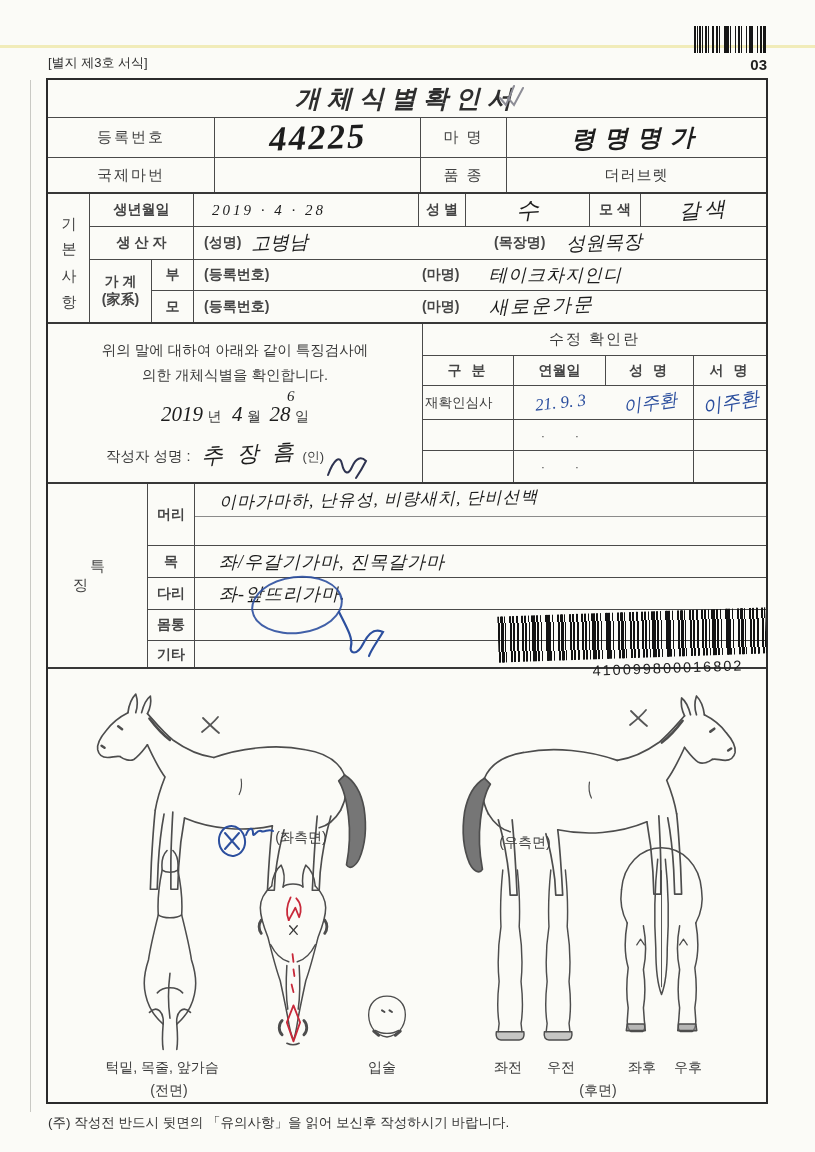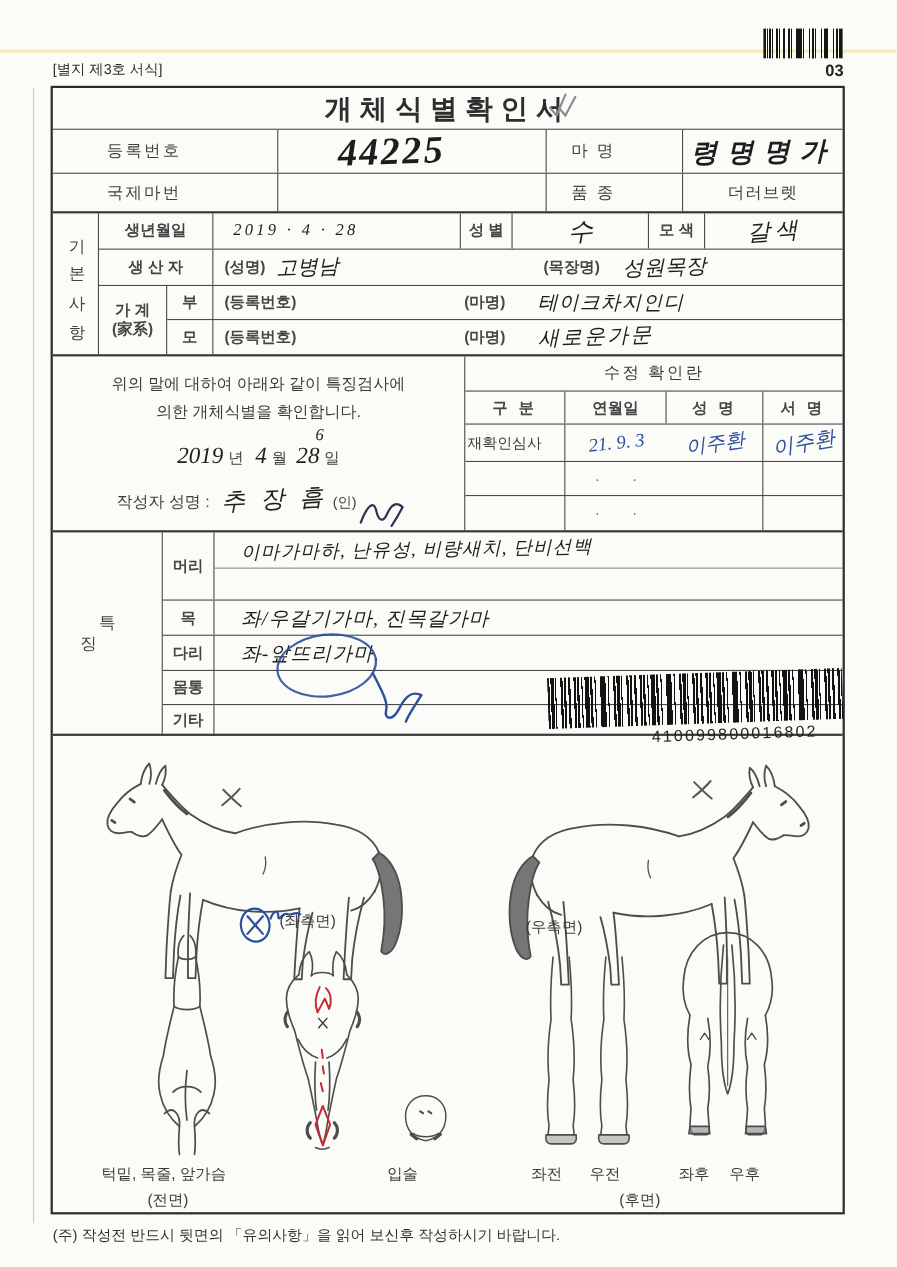--- a/index.html
+++ b/index.html
@@ -18,41 +18,41 @@
       repeating-linear-gradient(90deg,#161616 0 2px,transparent 2px 3px,#161616 3px 4px,transparent 4px 8px,#161616 8px 9px,transparent 9px 11px),
       repeating-linear-gradient(90deg,transparent 0 5px,#161616 5px 7px,transparent 7px 13px);
   }
   .form-label{position:absolute;left:48px;top:54px;font-size:13px;color:#2f2f2f;}
   .page-no{position:absolute;left:735px;top:56px;width:32px;text-align:right;font-size:15px;font-weight:bold;color:#222;}
   .footer-note{position:absolute;left:48px;top:1114px;font-size:13.5px;color:#333;}
   
   .box{position:absolute;left:46px;top:78px;width:722px;height:1026px;border:2px solid #2b2b2b;box-sizing:border-box;}
   .sec{position:absolute;left:0;right:0;box-sizing:border-box;}
   .bt2{border-top:2px solid #383838;}
-  .bt1{border-top:1.4px solid #4a4a4a;gap:38px;}
+  .bt1{border-top:1.4px solid #4a4a4a;}
   .br{border-right:1.4px solid #4a4a4a;box-sizing:border-box;}
   .bb{border-bottom:1.4px solid #4a4a4a;box-sizing:border-box;}
   .cell{display:flex;align-items:center;box-sizing:border-box;}
   .cen{justify-content:center;text-align:center;}
   .lbl{font-size:15px;color:#414141;letter-spacing:2px;}
   .lbl-sm{font-size:14px;color:#454545;font-weight:bold;}
   
   .hw{font-family:"Liberation Serif", serif;font-style:italic;color:#1d1d1d;}
   .hwb{color:#2c4f9e;}
   .title-row{position:absolute;top:0;left:0;right:0;height:37px;display:flex;align-items:center;justify-content:center;}
-  .title-txt{font-size:25px;font-weight:bold;letter-spacing:7px;color:#2e2e2e;}
+  .title-txt{font-size:25px;font-weight:bold;letter-spacing:7px;color:#2e2e2e;font-style:italic;}
   
   .blue-ellipse{position:absolute;left:203px;top:92px;width:88px;height:54px;border:2px solid #2c4f9e;border-radius:50%;transform:rotate(-7deg);opacity:.9;}
   
   .big-barcode{position:absolute;left:450px;top:532px;width:268px;height:46px;transform:rotate(-2deg);z-index:6;background:
       repeating-linear-gradient(90deg,#131313 0 2px,transparent 2px 3px,#131313 3px 5px,transparent 5px 7px,#131313 7px 8px,transparent 8px 12px),
       repeating-linear-gradient(90deg,transparent 0 4px,#131313 4px 6px,transparent 6px 15px);}
   .big-barcode-num{position:absolute;left:505px;top:580px;width:230px;text-align:center;transform:rotate(-2deg);z-index:6;
      font-size:14.5px;letter-spacing:2px;color:#222;}
-  .diagram-label{font-size:14px;color:#3c3c3c;position:absolute;}
+  .diagram-label{font-size:14px;color:#3c3c3c;text-align:center;position:absolute;}
   svg{display:block;}
   .mirror{transform:scaleX(-1);}
 </style>
 </head>
 <body>
 
 <svg width="0" height="0" style="position:absolute">
   <defs>
     <symbol id="horse-side" viewBox="0 0 330 220">
       <g stroke="#4d4d4d" stroke-width="1.7" fill="none" stroke-linecap="round" stroke-linejoin="round">

